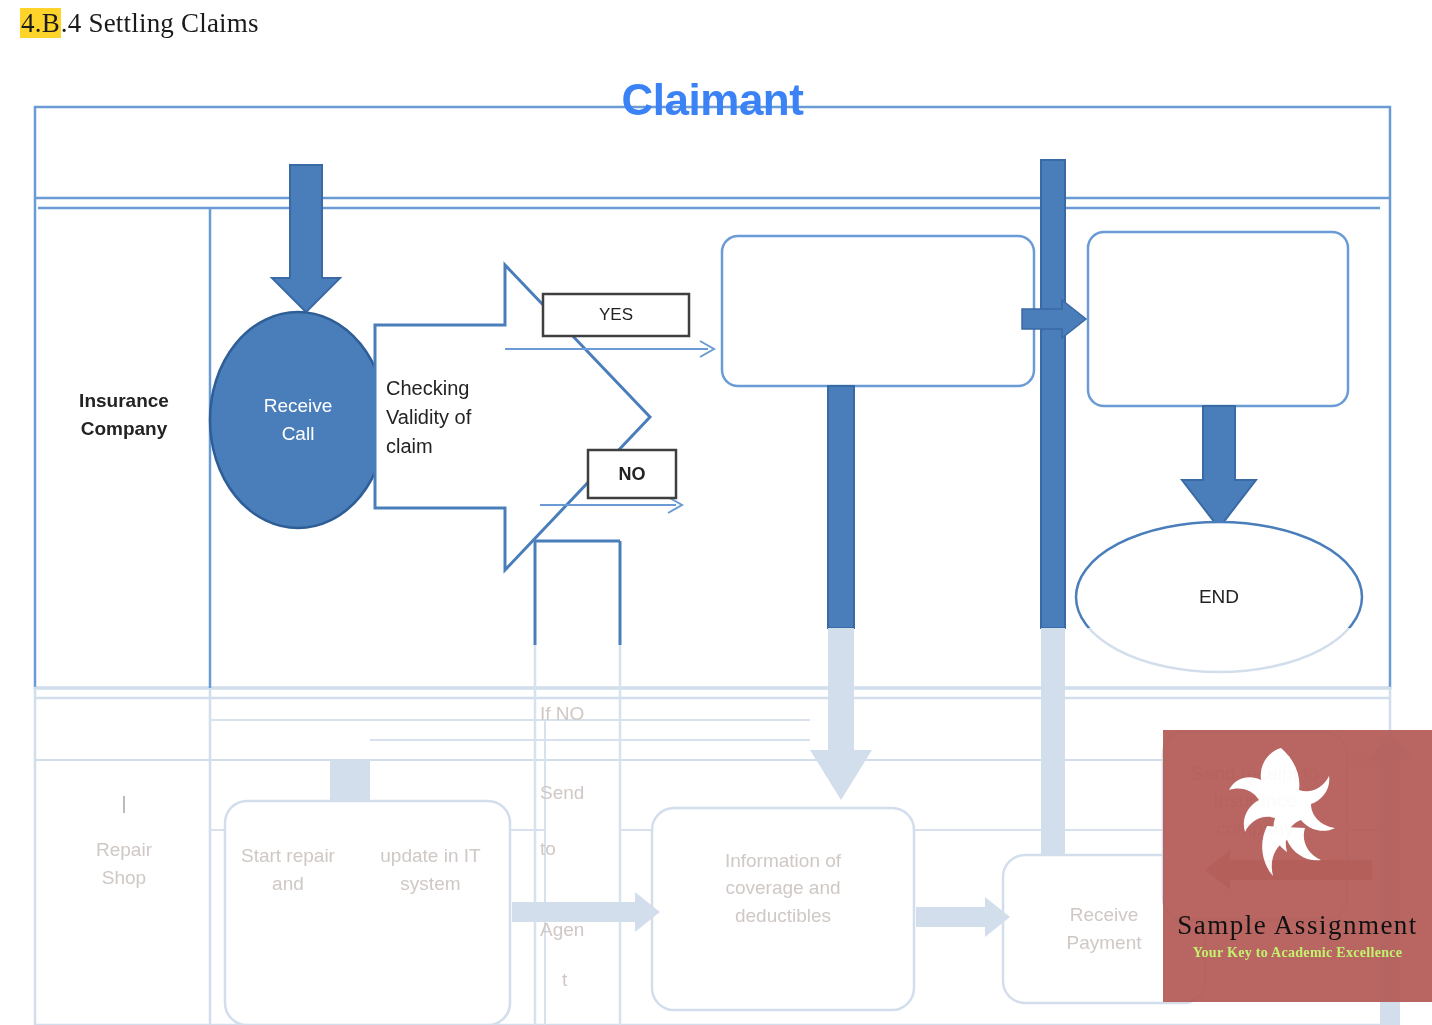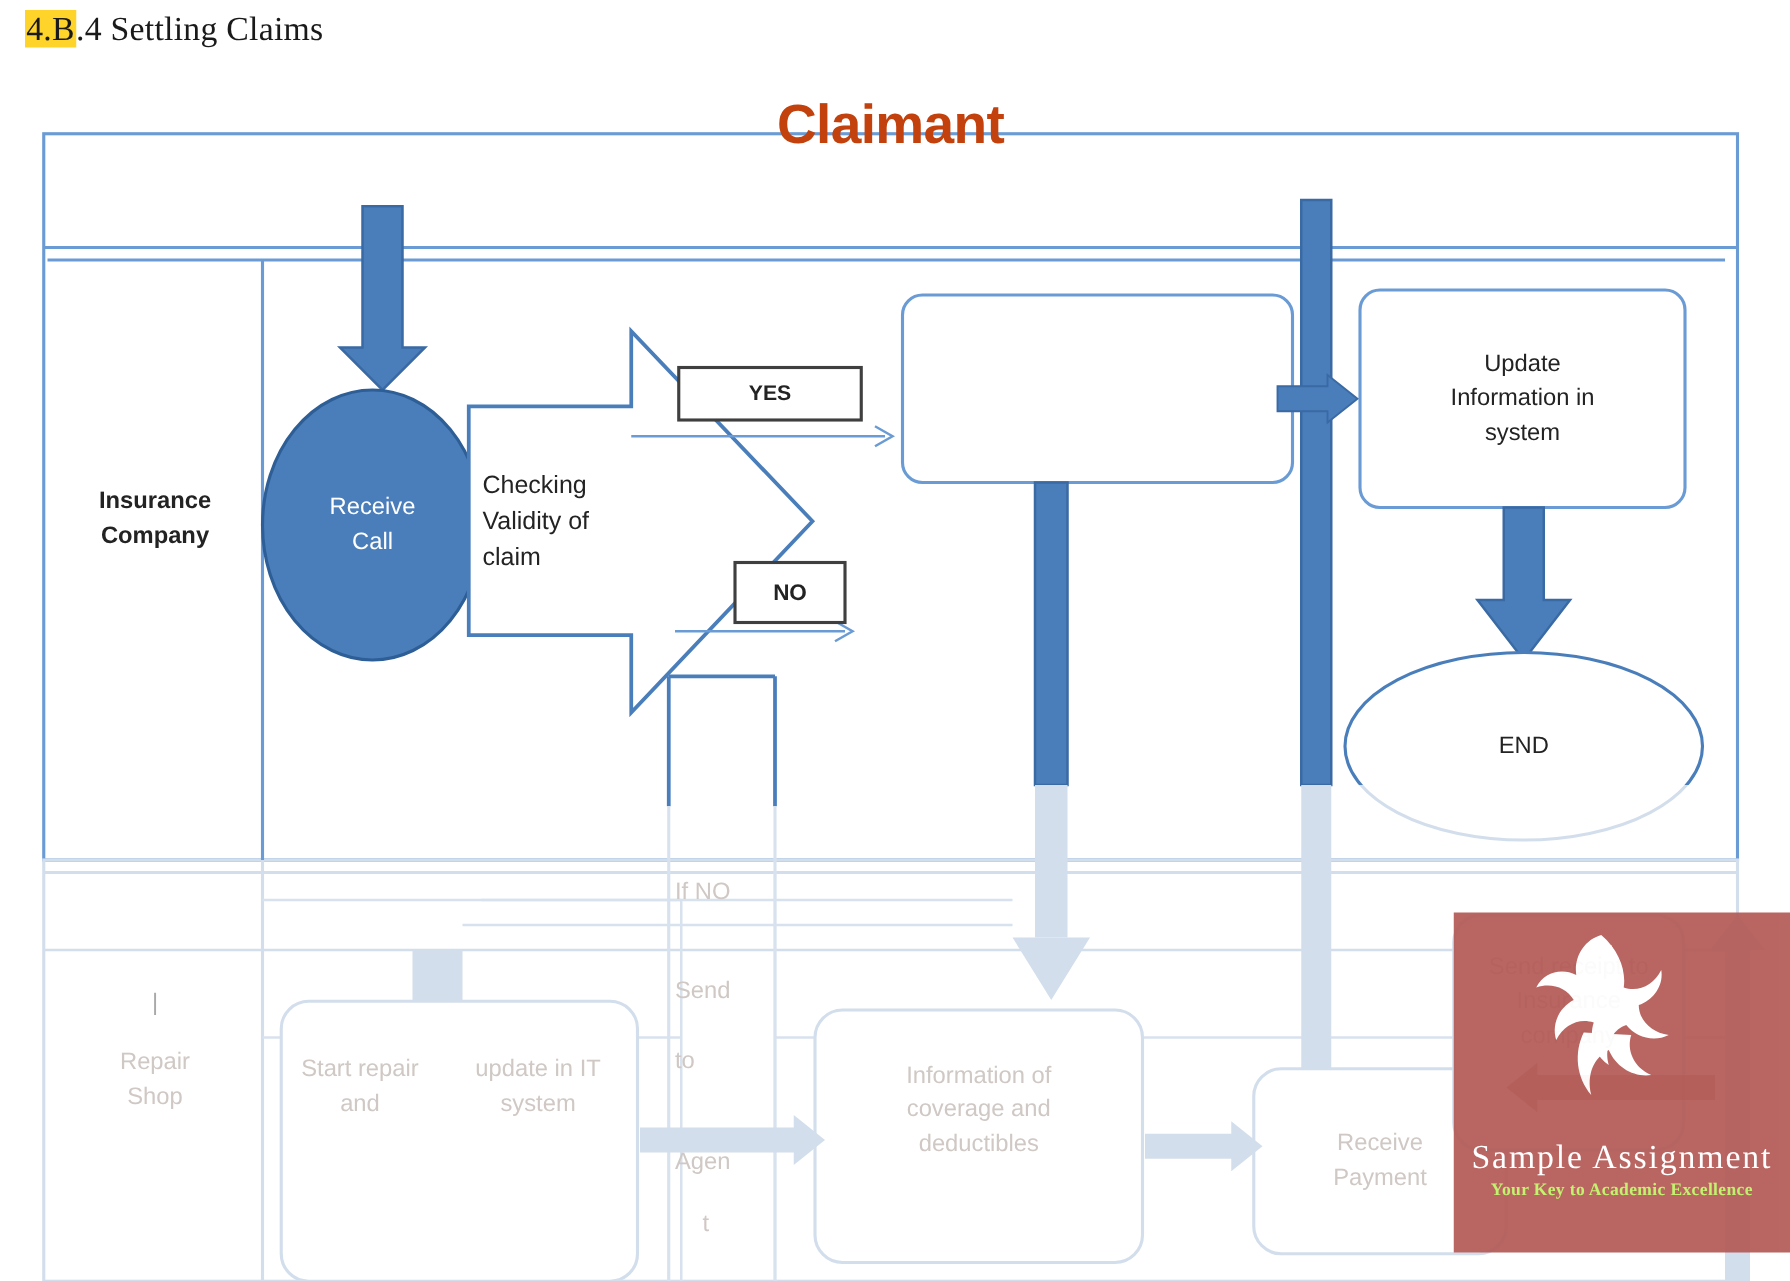--- a/index.html
+++ b/index.html
@@ -25,32 +25,32 @@
     font-family:"Liberation Sans", sans-serif;
     display:flex;align-items:center;justify-content:center;
     text-align:center;line-height:1.45;pointer-events:none;
   }
   .dark-txt{color:#232323;}
   .white-txt{color:#ffffff;}
   .faded-txt{color:#cfc8c4;}
   .lane-title{font-weight:bold;}
   #header-title{
     position:absolute;left:35px;top:15px;width:1355px;
-    text-align:center;font-size:44px;font-weight:bold;color:#c2410c;
+    text-align:center;font-size:44px;font-weight:bold;color:#3b82f6;
     letter-spacing:-.5px;
   }
   
   #watermark{
     position:absolute;left:1163px;top:670px;width:269px;height:272px;
     background:#B45B57;opacity:.93;overflow:hidden;
   }
   #wm-logo{position:absolute;left:20px;top:10px;width:230px;height:180px;}
   #wm-name{
     position:absolute;left:0;top:180px;width:269px;text-align:center;
-    color:#ffffff;font-family:"Liberation Serif", serif;font-size:27px;
+    color:#000000;font-family:"Liberation Serif", serif;font-size:27px;
     letter-spacing:1.5px;
   }
   #wm-tag{
     position:absolute;left:0;top:215px;width:269px;text-align:center;
     color:#bef264;font-family:"Liberation Serif", serif;font-size:14px;
     font-weight:bold;letter-spacing:.3px;
   }
 </style>
 </head>
 <body>
@@ -207,29 +207,24 @@
     <span>Receive</span>
     <span>Call</span>
   </div>
 
   <div class="node-label dark-txt" style="left:386px;top:282px;width:160px;height:150px;flex-direction:column;align-items:flex-start;font-size:20px;">
     <span>Checking</span>
     <span>Validity of</span>
     <span>claim</span>
   </div>
 
-  <div class="node-label dark-txt" style="left:543px;top:234px;width:146px;height:42px;font-size:17px;font-weight:bold;">YES</div>
+  <div class="node-label dark-txt" style="left:543px;top:234px;width:146px;height:42px;font-size:17px;font-weight:normal;">YES</div>
   <div class="node-label dark-txt" style="left:588px;top:390px;width:88px;height:48px;font-size:18px;font-weight:bold;">NO</div>
 
 
-  <div class="node-label dark-txt" style="left:1088px;top:172px;width:260px;height:174px;flex-direction:column;font-size:19px;">
-    <span>Update</span>
-    <span>Information in</span>
-    <span>system</span>
-  </div>
 
   <div class="node-label dark-txt" style="left:1076px;top:502px;width:286px;height:70px;font-size:19px;">END</div>
 
   <div class="node-label faded-txt" style="left:540px;top:630px;width:78px;height:290px;flex-direction:column;align-items:flex-start;justify-content:flex-start;font-size:19px;gap:17px;">
     <span style="margin-top:10px;">If NO</span>
     <span style="margin-top:34px;">Send</span>
     <span style="margin-top:12px;">to</span>
     <span style="margin-top:36px;">Agen</span>
     <span style="margin-top:6px;margin-left:22px;">t</span>
   </div>

